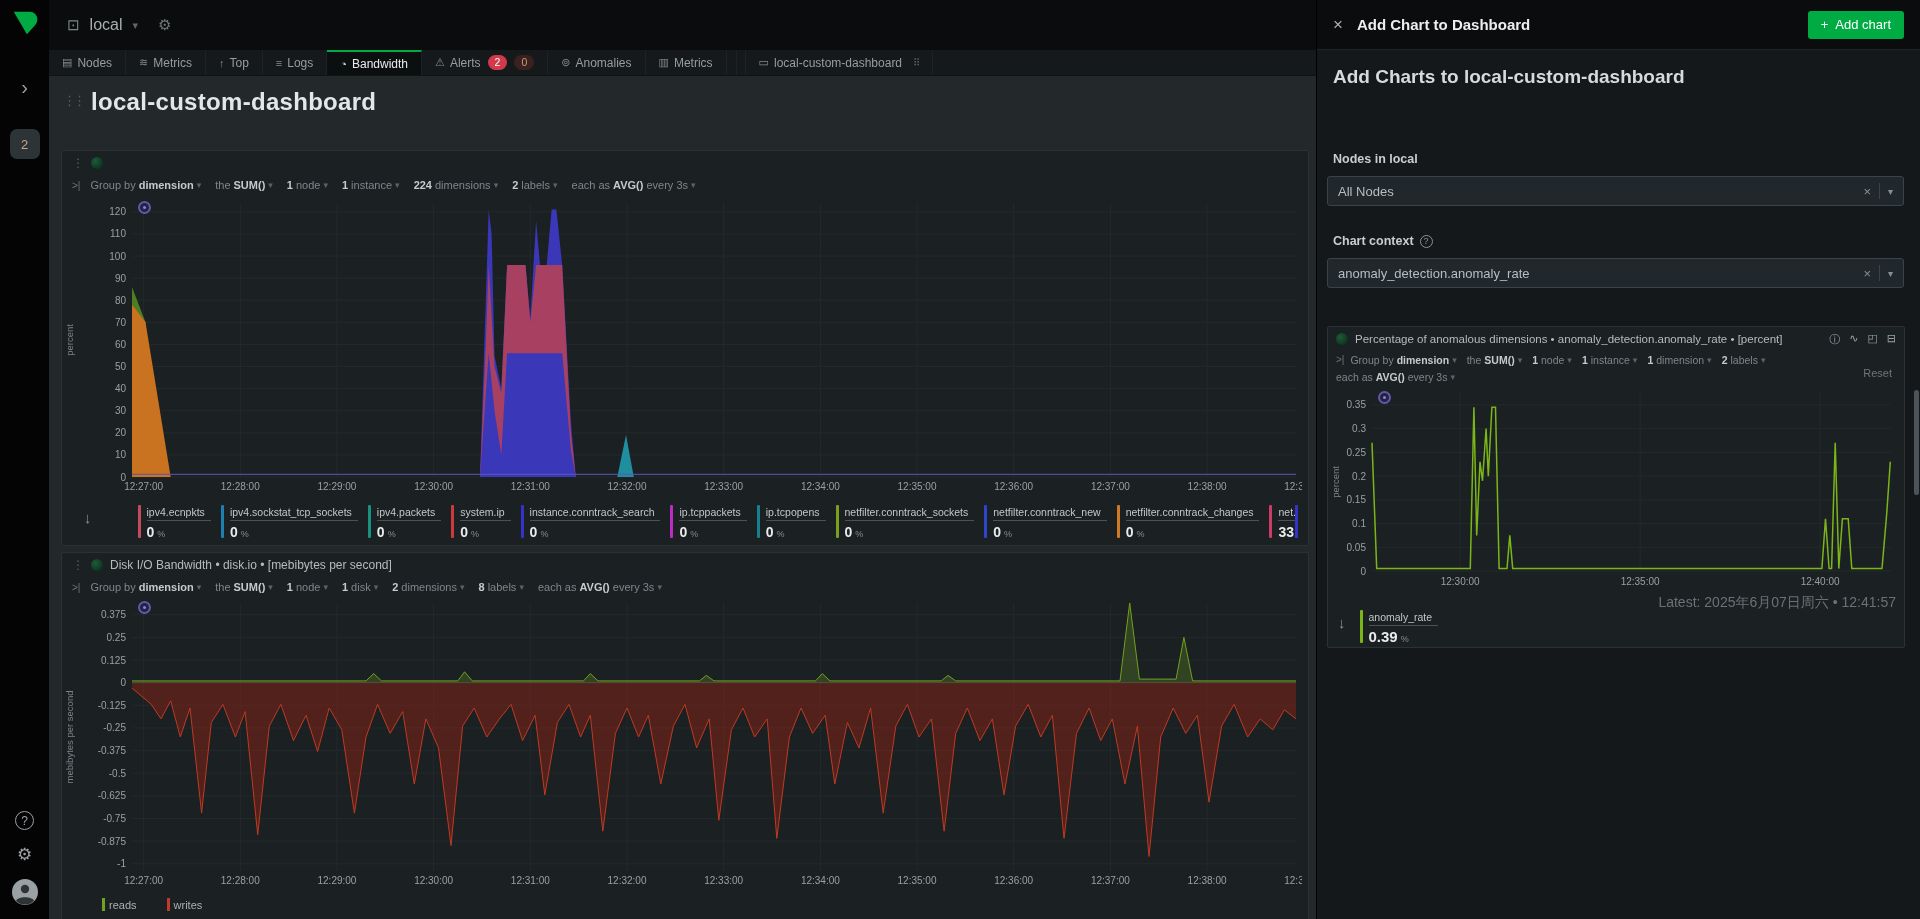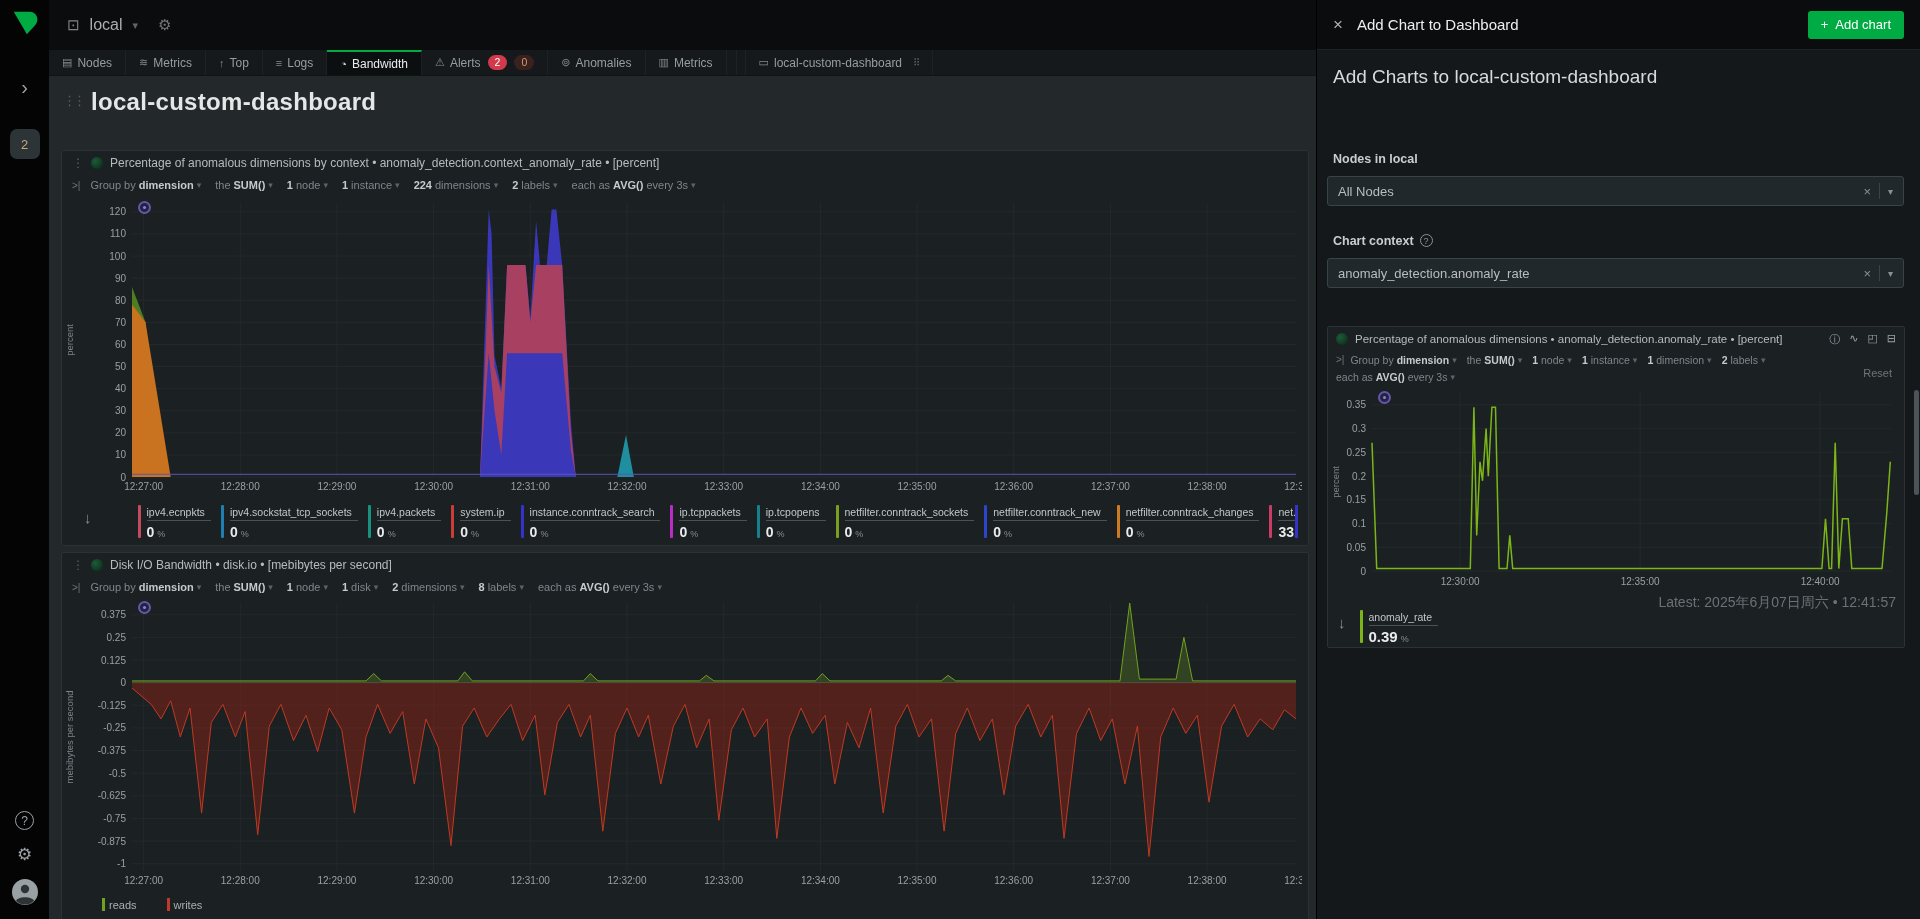--- a/index.html
+++ b/index.html
@@ -70,25 +70,25 @@
   .leg-cut{width:3px;height:33px;background:#3432c8;flex:none}
 
   .simple-leg{display:flex;gap:30px;padding:5px 0 0 40px}
   .sl-item{display:flex;align-items:center;gap:4px;font-size:11px;color:#aab0b3;cursor:pointer}
   .sl-bar{width:3px;height:13px}
 
   
   .panel{position:absolute;left:1316px;top:0;width:604px;height:919px;background:#14181a;border-left:1px solid #000}
   .panel-head{height:50px;background:#0a0c0d;border-bottom:1px solid #1e2326;display:flex;align-items:center;padding:0 16px;gap:14px}
   .p-close{color:#aab0b3;font-size:17px;cursor:pointer}
-  .p-title{font-size:15px;font-weight:normal;color:#eceeef;flex:1}
+  .p-title{font-size:15px;font-weight:bold;color:#eceeef;flex:1}
   .p-addbtn{background:#00ab44;color:#fff;font-size:13px;height:28px;padding:0 13px;border-radius:3px;display:flex;align-items:center;gap:7px;cursor:pointer}
   .p-body{position:relative;height:869px}
-  .p-heading{position:absolute;left:16px;top:16px;font-size:19px;font-weight:normal;color:#d6dadc}
-  .p-label{position:absolute;left:16px;font-size:12.5px;font-weight:bold;color:#c9cdcf;display:flex;gap:6px}
+  .p-heading{position:absolute;left:16px;top:16px;font-size:19px;font-weight:bold;color:#d6dadc}
+  .p-label{position:absolute;left:16px;font-size:12.5px;font-weight:bold;color:#c9cdcf;display:flex;align-items:center;gap:6px}
   .p-help{width:13px;height:13px;border-radius:50%;border:1px solid #8a9194;color:#8a9194;font-size:9px;font-weight:normal;display:flex;align-items:center;justify-content:center}
   .p-select{position:absolute;left:10px;width:577px;height:30px;background:#21282c;border:1px solid #39434a;border-radius:3px;display:flex;align-items:center;padding:0 10px;font-size:13px;color:#b7bdc0;cursor:pointer}
   .p-select .spacer{flex:1}
   .ps-clear{color:#8a9194;font-size:13px;padding:0 8px;cursor:pointer}
   .ps-div{width:1px;height:16px;background:#39434a}
   .ps-chev{color:#8a9194;font-size:10px;padding-left:8px;cursor:pointer}
   .p-card{position:absolute;left:10px;top:276px;width:578px;height:322px;background:#1b2023;border:1px solid #2b3134;border-radius:2px}
   .p-card .chart-head{font-size:11.5px;padding:0 8px}
   .head-icons{margin-left:auto;display:flex;gap:9px;color:#9aa1a5;font-size:11px}
   .head-icons span{cursor:pointer}
@@ -173,21 +173,20 @@
 <div class="main">
   <div class="page-title-row">
     <span class="page-grip">⋮⋮</span>
     <span class="page-title">local-custom-dashboard</span>
   </div>
 
   <div class="card card1">
     <div class="chart-head">
       <span class="chart-grip">⋮</span>
       <span class="nd-ico"></span>
-      <span class="chart-title">Percentage of anomalous dimensions by context • anomaly_detection.context_anomaly_rate • [percent]</span>
     </div>
     <div class="toolbar" id="tb0">
         <span class="tbx">&gt;|</span>
         <span class="tb-seg">
           <span class="tb-r">Group by </span>
           <span class="tb-b">dimension</span>
           <span class="tb-chev">▾</span>
         </span>
         <span class="tb-seg">
           <span class="tb-r">the </span>

